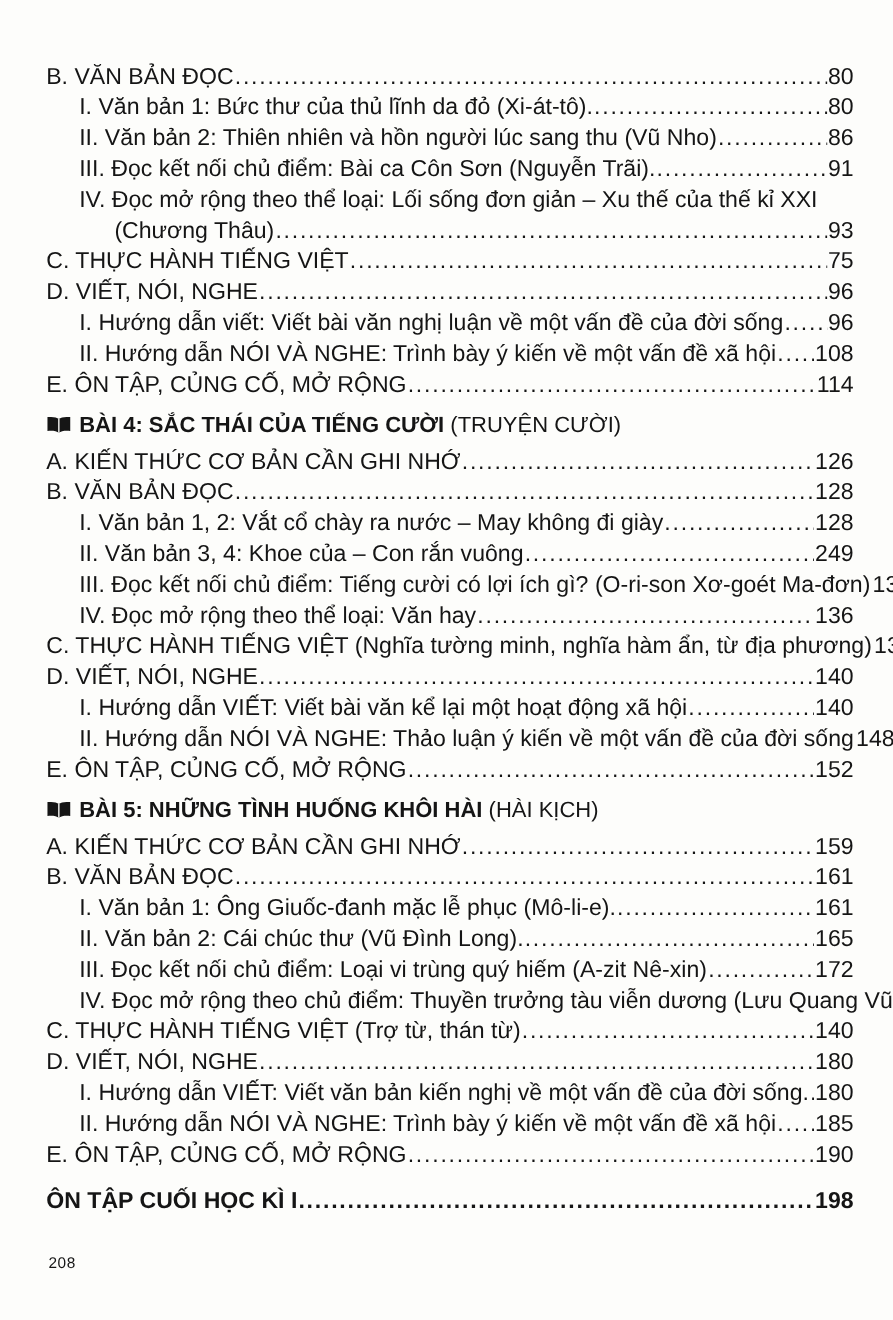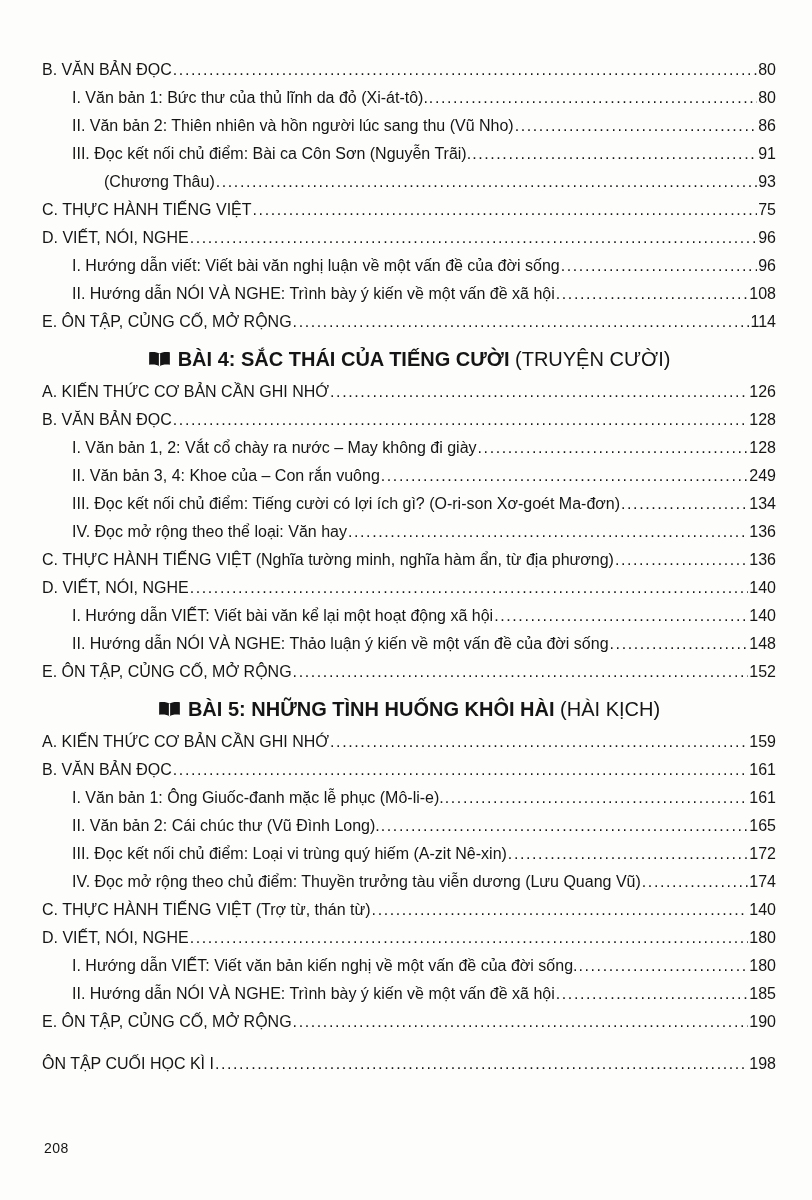--- a/index.html
+++ b/index.html
@@ -5,35 +5,35 @@
   html,body{margin:0;padding:0;background:#e9e9e9;}
   .page{
     width:812px;height:1200px;position:relative;overflow:hidden;
     background:#fdfdfb;
     font-family:"Liberation Sans",sans-serif;
     color:#151515;
   }
   .toc{position:absolute;left:42px;right:36px;top:56px;}
   .row{
     display:flex;align-items:baseline;
-    font-size:16px;line-height:28px;white-space:nowrap;
+    font-size:21px;line-height:28px;white-space:nowrap;
   }
   .lvl-sub{padding-left:30px;}
   .lvl-cont{padding-left:62px;}
   .label{flex:0 0 auto;}
   .label .i{}
   .dots{
     flex:1 1 auto;min-width:0;overflow:hidden;
     letter-spacing:1.6px;padding-left:1px;
   }
   .pageno{flex:0 0 auto;margin-left:1px;}
-  .bold{font-weight:400;}
+  .bold{font-weight:700;}
   .gap{margin-top:14px;}
   .heading{
-    font-weight:700;text-align:center;
+    font-weight:700;text-align:left;
     font-size:20px;line-height:28px;margin:9px 0 5px;
     white-space:nowrap;
   }
   .heading .normal{font-weight:400;}
   .book-icon{
     display:inline-block;width:23px;height:16px;
     vertical-align:-1px;margin-right:7px;
   }
   .footer-pageno{
     position:absolute;left:44px;top:1140px;
@@ -58,20 +58,25 @@
       <div class="row lvl-sub">
         <span class="label"><span>II. Văn bản 2: </span><span class="i">Thiên nhiên và hồn người lúc sang thu </span><span>(Vũ Nho) </span></span>
         <span class="dots">................................................................................................................................................................................................................................................</span>
         <span class="pageno">86</span>
       </div>
       <div class="row lvl-sub">
         <span class="label"><span>III. Đọc kết nối chủ điểm: </span><span class="i">Bài ca Côn Sơn </span><span>(Nguyễn Trãi).</span></span>
         <span class="dots">................................................................................................................................................................................................................................................</span>
         <span class="pageno">91</span>
       </div>
+      <div class="row lvl-sub">
+        <span class="label"><span>IV. Đọc mở rộng theo thể loại: </span><span class="i">Lối sống đơn giản – Xu thế của thế kỉ XXI</span></span>
+        <span class="dots"></span>
+        <span class="pageno"></span>
+      </div>
       <div class="row lvl-cont">
         <span class="label"><span>(Chương Thâu)</span></span>
         <span class="dots">................................................................................................................................................................................................................................................</span>
         <span class="pageno">93</span>
       </div>
       <div class="row lvl-top">
         <span class="label"><span>C. THỰC HÀNH TIẾNG VIỆT  </span></span>
         <span class="dots">................................................................................................................................................................................................................................................</span>
         <span class="pageno">75</span>
       </div>

